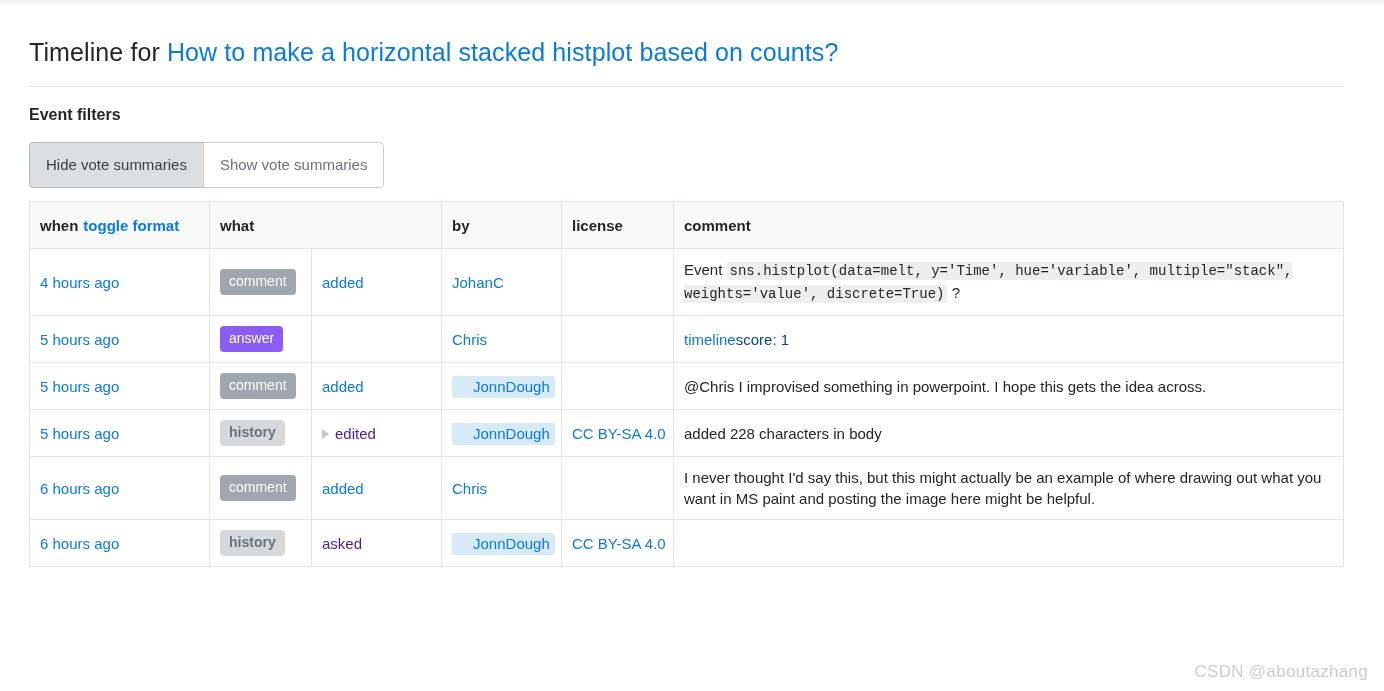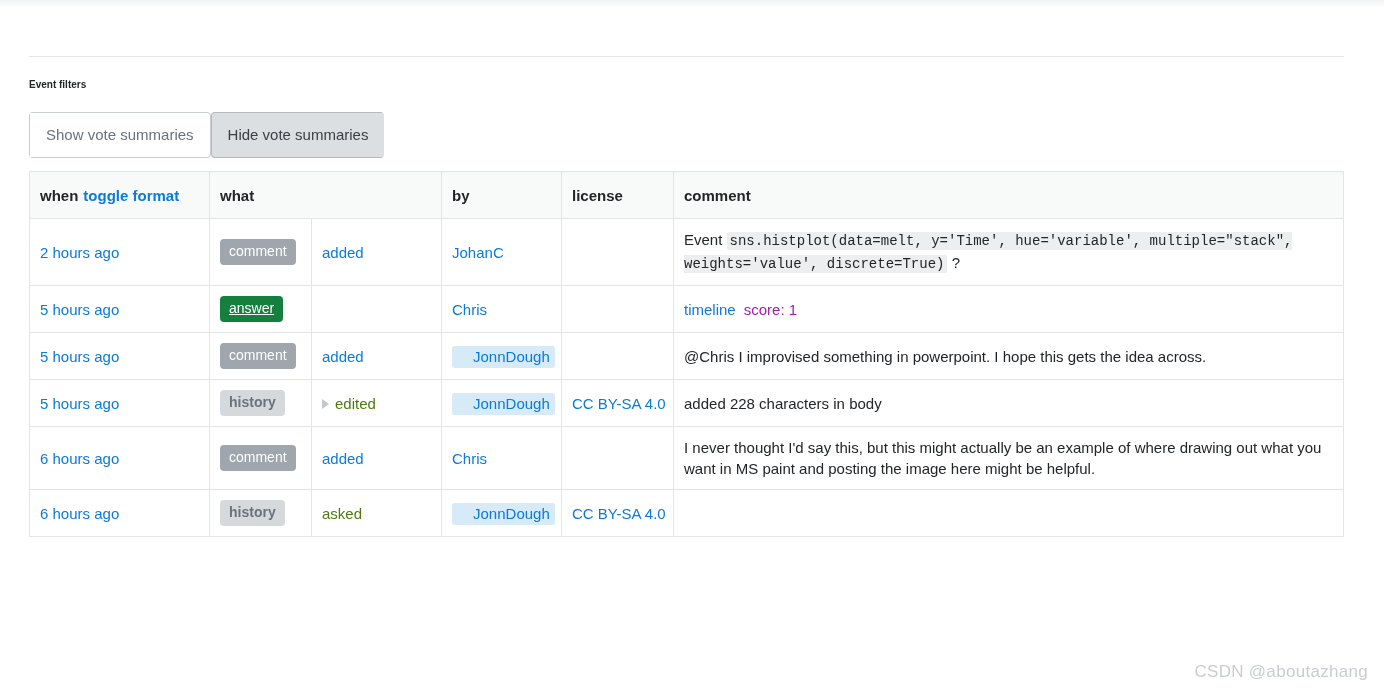--- a/index.html
+++ b/index.html
@@ -60,21 +60,21 @@
     border: 0;
     border-top: 1px solid #e3e6e8;
     height: 0;
   }
 
   
   .filters {
     padding: 18px 0 0 29px;
   }
   .filters-heading {
-    font-size: 10px;
+    font-size: 16px;
     font-weight: 700;
     color: #232629;
     margin: 0 0 17px 0;
     line-height: 20px;
   }
   .btn-group {
     display: inline-flex;
     border-radius: 4px;
     overflow: hidden;
   }
@@ -183,36 +183,35 @@
     font-size: 14px;
     line-height: 17px;
     padding: 4px 9px 5px 9px;
     white-space: nowrap;
   }
   .badge.comment {
     background: #9fa6ad;
     color: #ffffff;
   }
   .badge.answer {
-    background: #15803d;
+    background: #8b5cf6;
     color: #ffffff;
-    text-decoration: underline;
   }
   .badge.history {
     background: #d6d9dc;
     color: #6a737c;
     font-weight: bold;
   }
 
   .action-link {
     color: #0b7ad9;
     text-decoration: none;
   }
   .action-plain {
-    color: #4d7c0f;
+    color: #4c1d95;
   }
   .caret {
     display: inline-block;
     width: 0; height: 0;
     border-left: 7px solid #c4c8cc;
     border-top: 5px solid transparent;
     border-bottom: 5px solid transparent;
     margin-right: 6px;
     vertical-align: middle;
     position: relative;
@@ -243,23 +242,22 @@
     font-size: 14px;
     line-height: 21px;
     padding: 1px 3px;
     color: #232629;
     border-radius: 2px;
   }
   .comment-text { color: #232629; }
   .timeline-link {
     color: #0b7ad9;
     text-decoration: none;
-    margin-right: 8px;
-  }
-  .score-text { color: #a21caf; text-align: center; }
+  }
+  .score-text { color: #0c4a6e; text-align: center; }
 
   
   .watermark {
     position: absolute;
     right: 16px;
     bottom: 9px;
     font-size: 17px;
     color: #c9cdd1;
     letter-spacing: 0.3px;
     font-family: "Liberation Sans", sans-serif;
@@ -268,30 +266,31 @@
   }
 </style>
 </head>
 <body>
 
 <div class="top-strip"></div>
 
 <div class="page">
 
   <div class="header-block">
+    <h1 class="timeline-title"><span>Timeline for </span><a href="#" class="q-link">How to make a horizontal stacked histplot based on counts?</a></h1>
   </div>
 
   <hr class="hr-rule">
 
   <div class="filters">
     <div class="filters-heading">Event filters</div>
 
     <div class="btn-group">
+      <button class="btn first selected">Hide vote summaries</button>
       <button class="btn last">Show vote summaries</button>
-      <button class="btn first selected">Hide vote summaries</button>
     </div>
 
   </div>
 
   <div class="table-wrap">
     <table class="events">
       <colgroup>
         <col class="c-when">
           <col class="c-badge">
           <col class="c-action">
@@ -303,21 +302,21 @@
         <tr>
           <th class="th-when"><span>when</span><a href="#" class="toggle-format">toggle format</a></th>
           <th colspan="2">what</th>
           <th>by</th>
           <th>license</th>
           <th>comment</th>
         </tr>
       </thead>
       <tbody id="events-body">
           <tr>
-            <td class="cell-when"><a href="#">2 hours ago</a></td>
+            <td class="cell-when"><a href="#">4 hours ago</a></td>
             <td class="cell-badge"><span class="badge comment">comment</span></td>
             <td class="cell-action"><a href="#" class="action-link">added</a></td>
             <td class="cell-by"><a href="#" class="user-link">JohanC</a></td>
             <td class="cell-lic"></td>
             <td class="cell-comment"><span class="comment-text">Event </span><code class="code">sns.histplot(data=melt, y='Time', hue='variable', multiple="stack", weights='value', discrete=True)</code><span class="comment-text"> ?</span></td>
           </tr>
           <tr>
             <td class="cell-when"><a href="#">5 hours ago</a></td>
             <td class="cell-badge"><span class="badge answer">answer</span></td>
             <td class="cell-action"></td>

